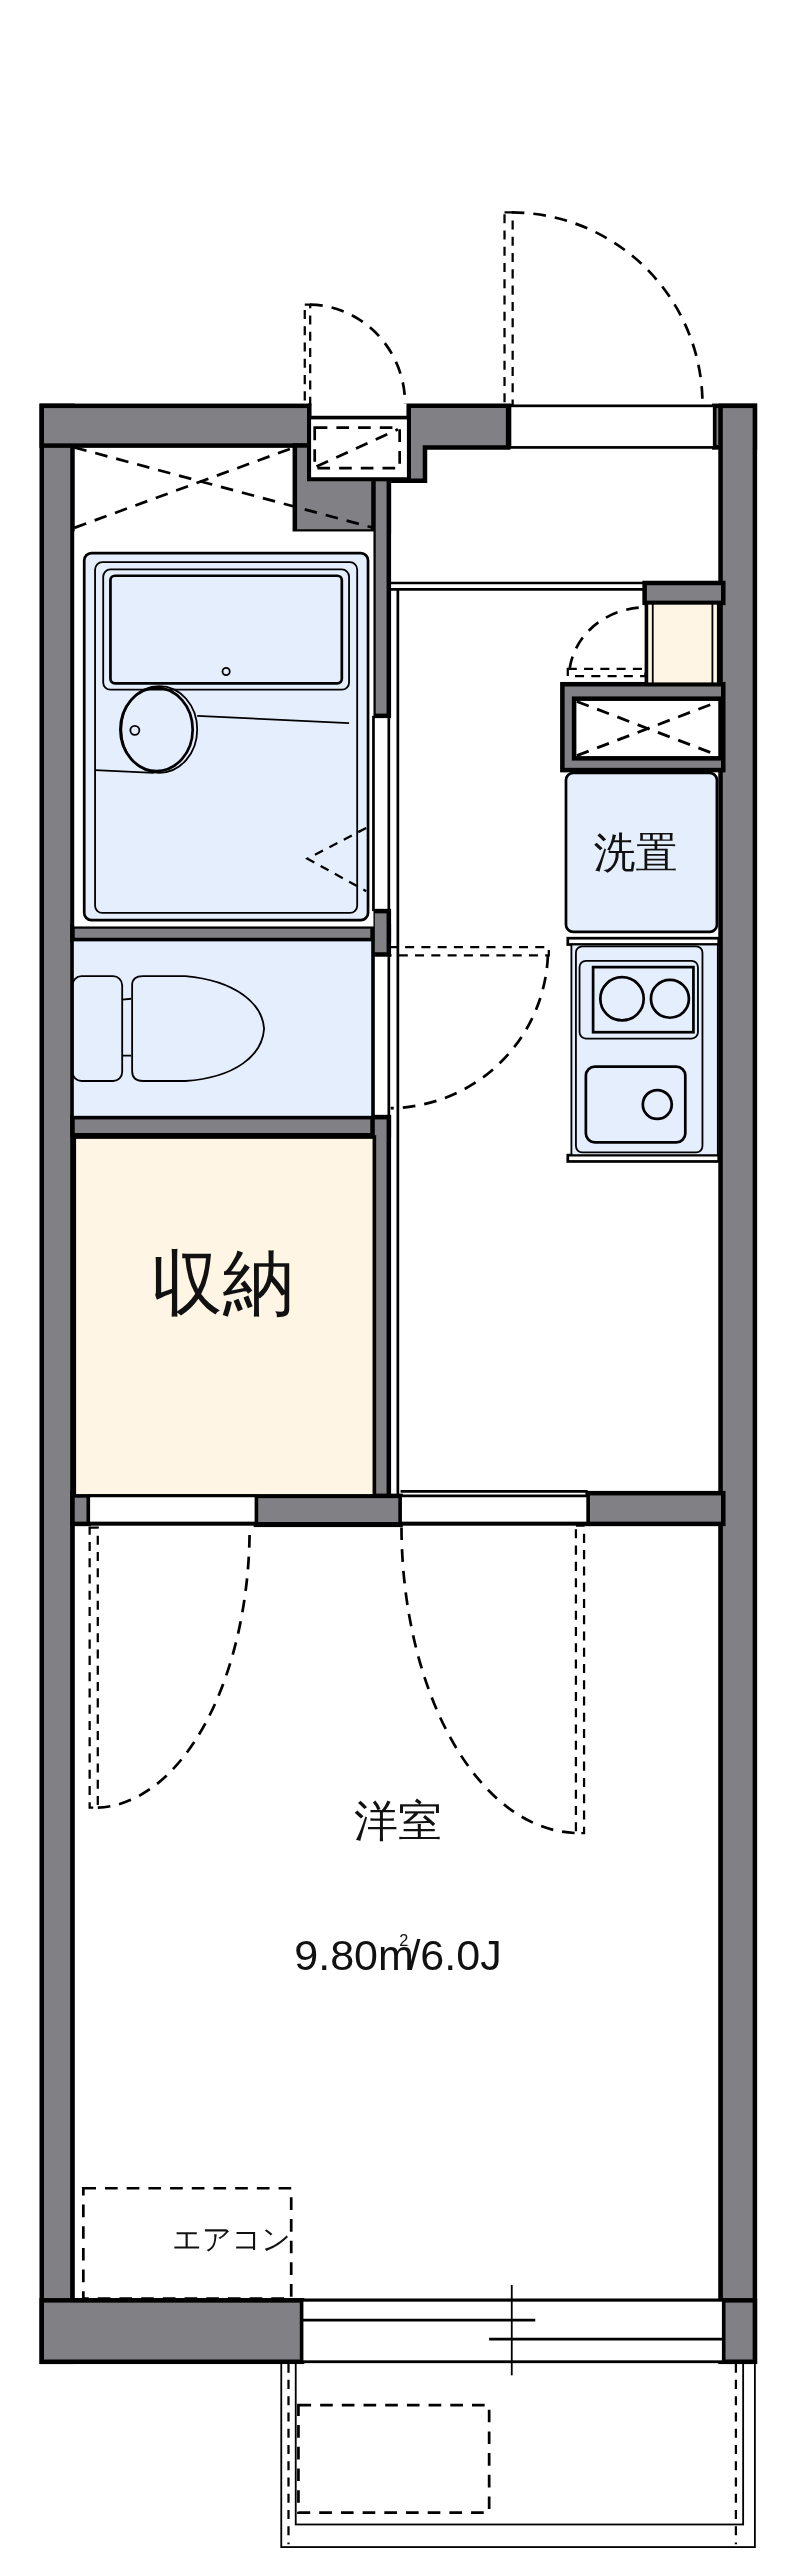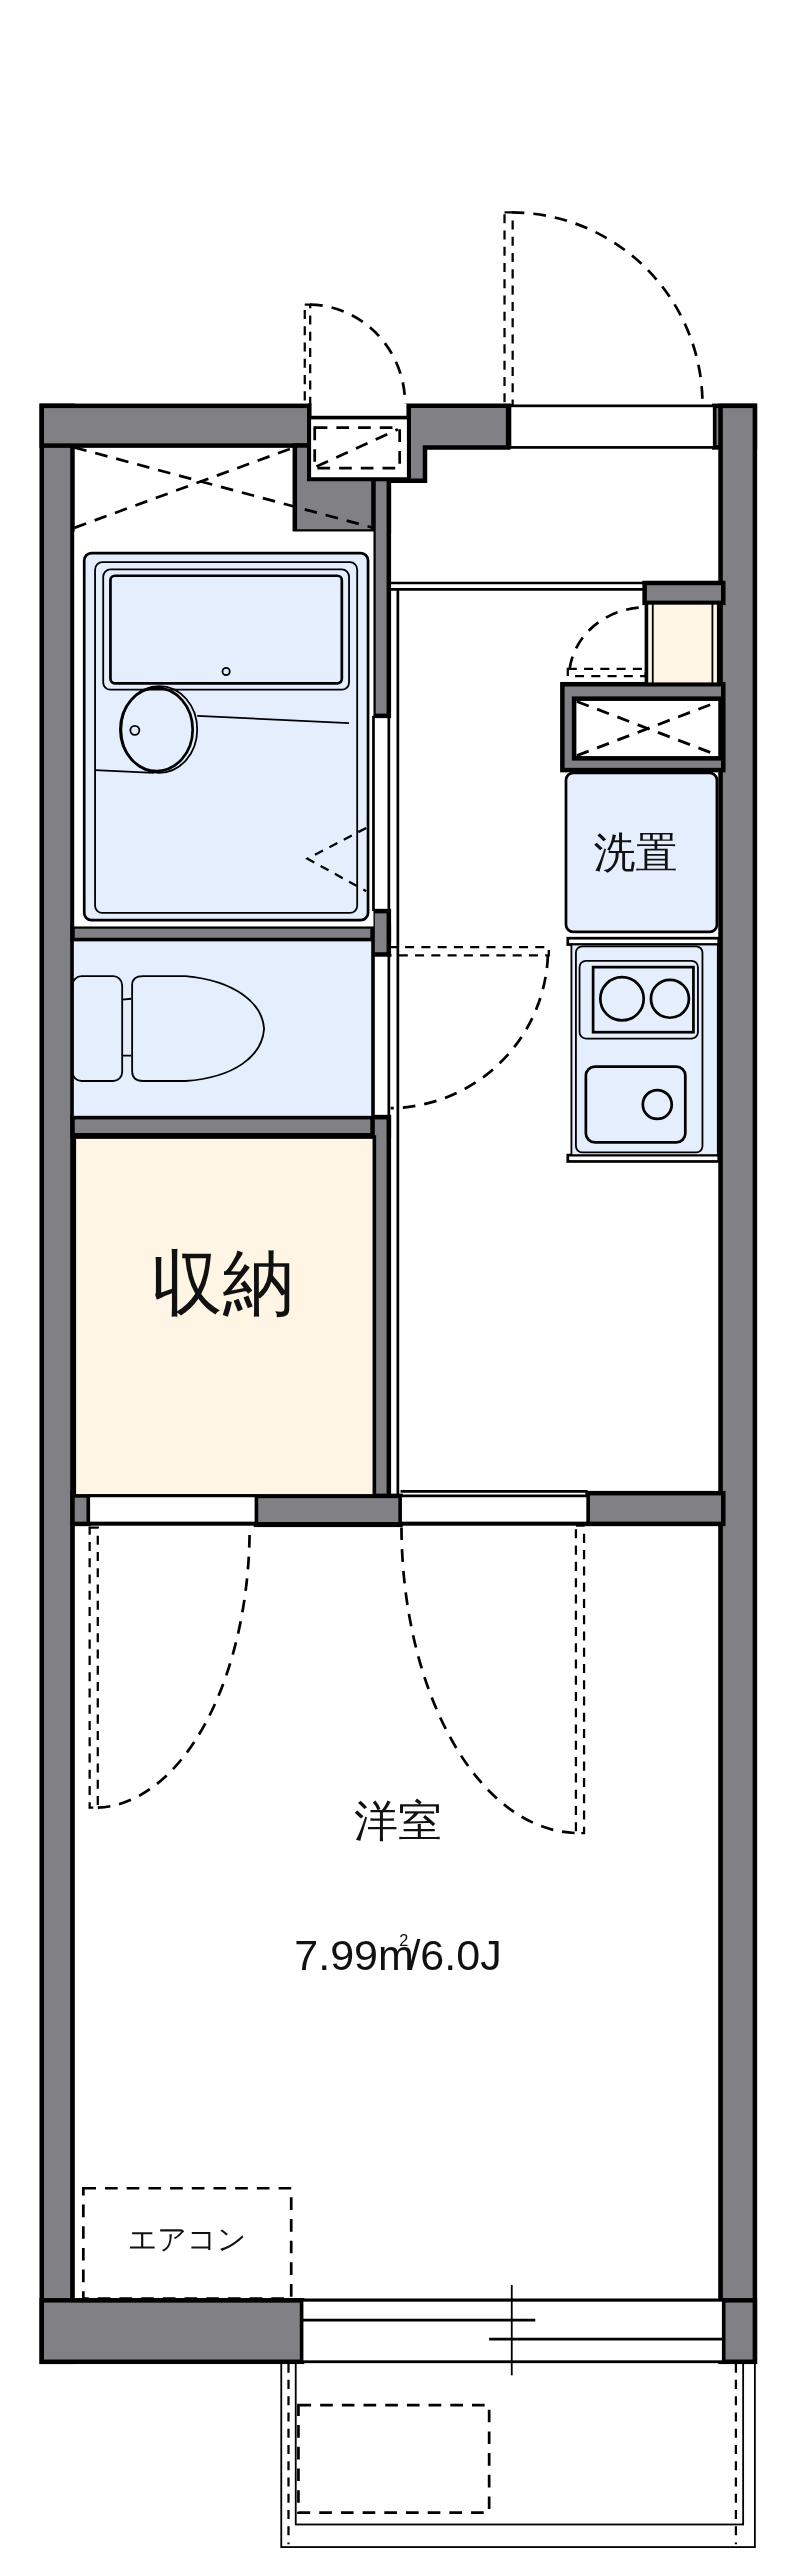--- a/index.html
+++ b/index.html
@@ -3,21 +3,21 @@
 <meta charset="utf-8">
 <style>
   html, body { margin: 0; padding: 0; background: #ffffff; }
   body { width: 812px; height: 2576px; position: relative; overflow: hidden; }
   #plan { position: absolute; left: 0; top: 0; width: 812px; height: 2576px; }
   .lbl { position: absolute; font-family: "DejaVu Sans", sans-serif; color: #111; text-align: center; white-space: nowrap; }
   .lbl-storage { left: 72px; top: 1247px; width: 301px; font-size: 72px; line-height: 1; }
   .lbl-washer { left: 566px; top: 832px; width: 139px; font-size: 42px; line-height: 1; }
   .lbl-room { left: 163px; top: 1799px; width: 470px; font-size: 44px; line-height: 1; }
   .lbl-area { left: 163px; top: 1932px; width: 470px; font-size: 43px; line-height: 1; font-family: "Liberation Sans", sans-serif; }
-  .lbl-ac { left: 83px; top: 2225px; width: 208px; font-size: 29px; line-height: 1; }
+  .lbl-ac { left: 83px; top: 2225px; width: 208px; font-size: 29px; line-height: 1; text-align: right; }
   .sup { font-size: 16.3px; vertical-align: 23.5px; margin-left: -14.5px; }
 </style>
 </head>
 <body>
 
 <svg id="plan" viewBox="0 0 898 2850" xmlns="http://www.w3.org/2000/svg">
   <defs>
     <style>
       .wall { fill: #808085; stroke: #000; stroke-width: 5; }
       .ln { fill: none; stroke: #000; stroke-width: 3; }
@@ -191,15 +191,15 @@
     <rect class="thin" x="327" y="2613" width="495" height="180"></rect>
     <line class="dash2" x1="319" y1="2615" x2="319" y2="2815"></line>
     <line class="dash2" x1="814" y1="2615" x2="814" y2="2815"></line>
     <rect class="dash" x="330" y="2661" width="211" height="119"></rect>
   </g>
 </svg>
 
 <div class="lbl lbl-storage">収納</div>
 <div class="lbl lbl-washer">洗置</div>
 <div class="lbl lbl-room">洋室</div>
-<div class="lbl lbl-area"><span>7.99</span><span>m</span><span class="sup">2</span><span>/6.0J</span></div>
+<div class="lbl lbl-area"><span>9.80</span><span>m</span><span class="sup">2</span><span>/6.0J</span></div>
 <div class="lbl lbl-ac">エアコン</div>
 
 
 </body></html>

